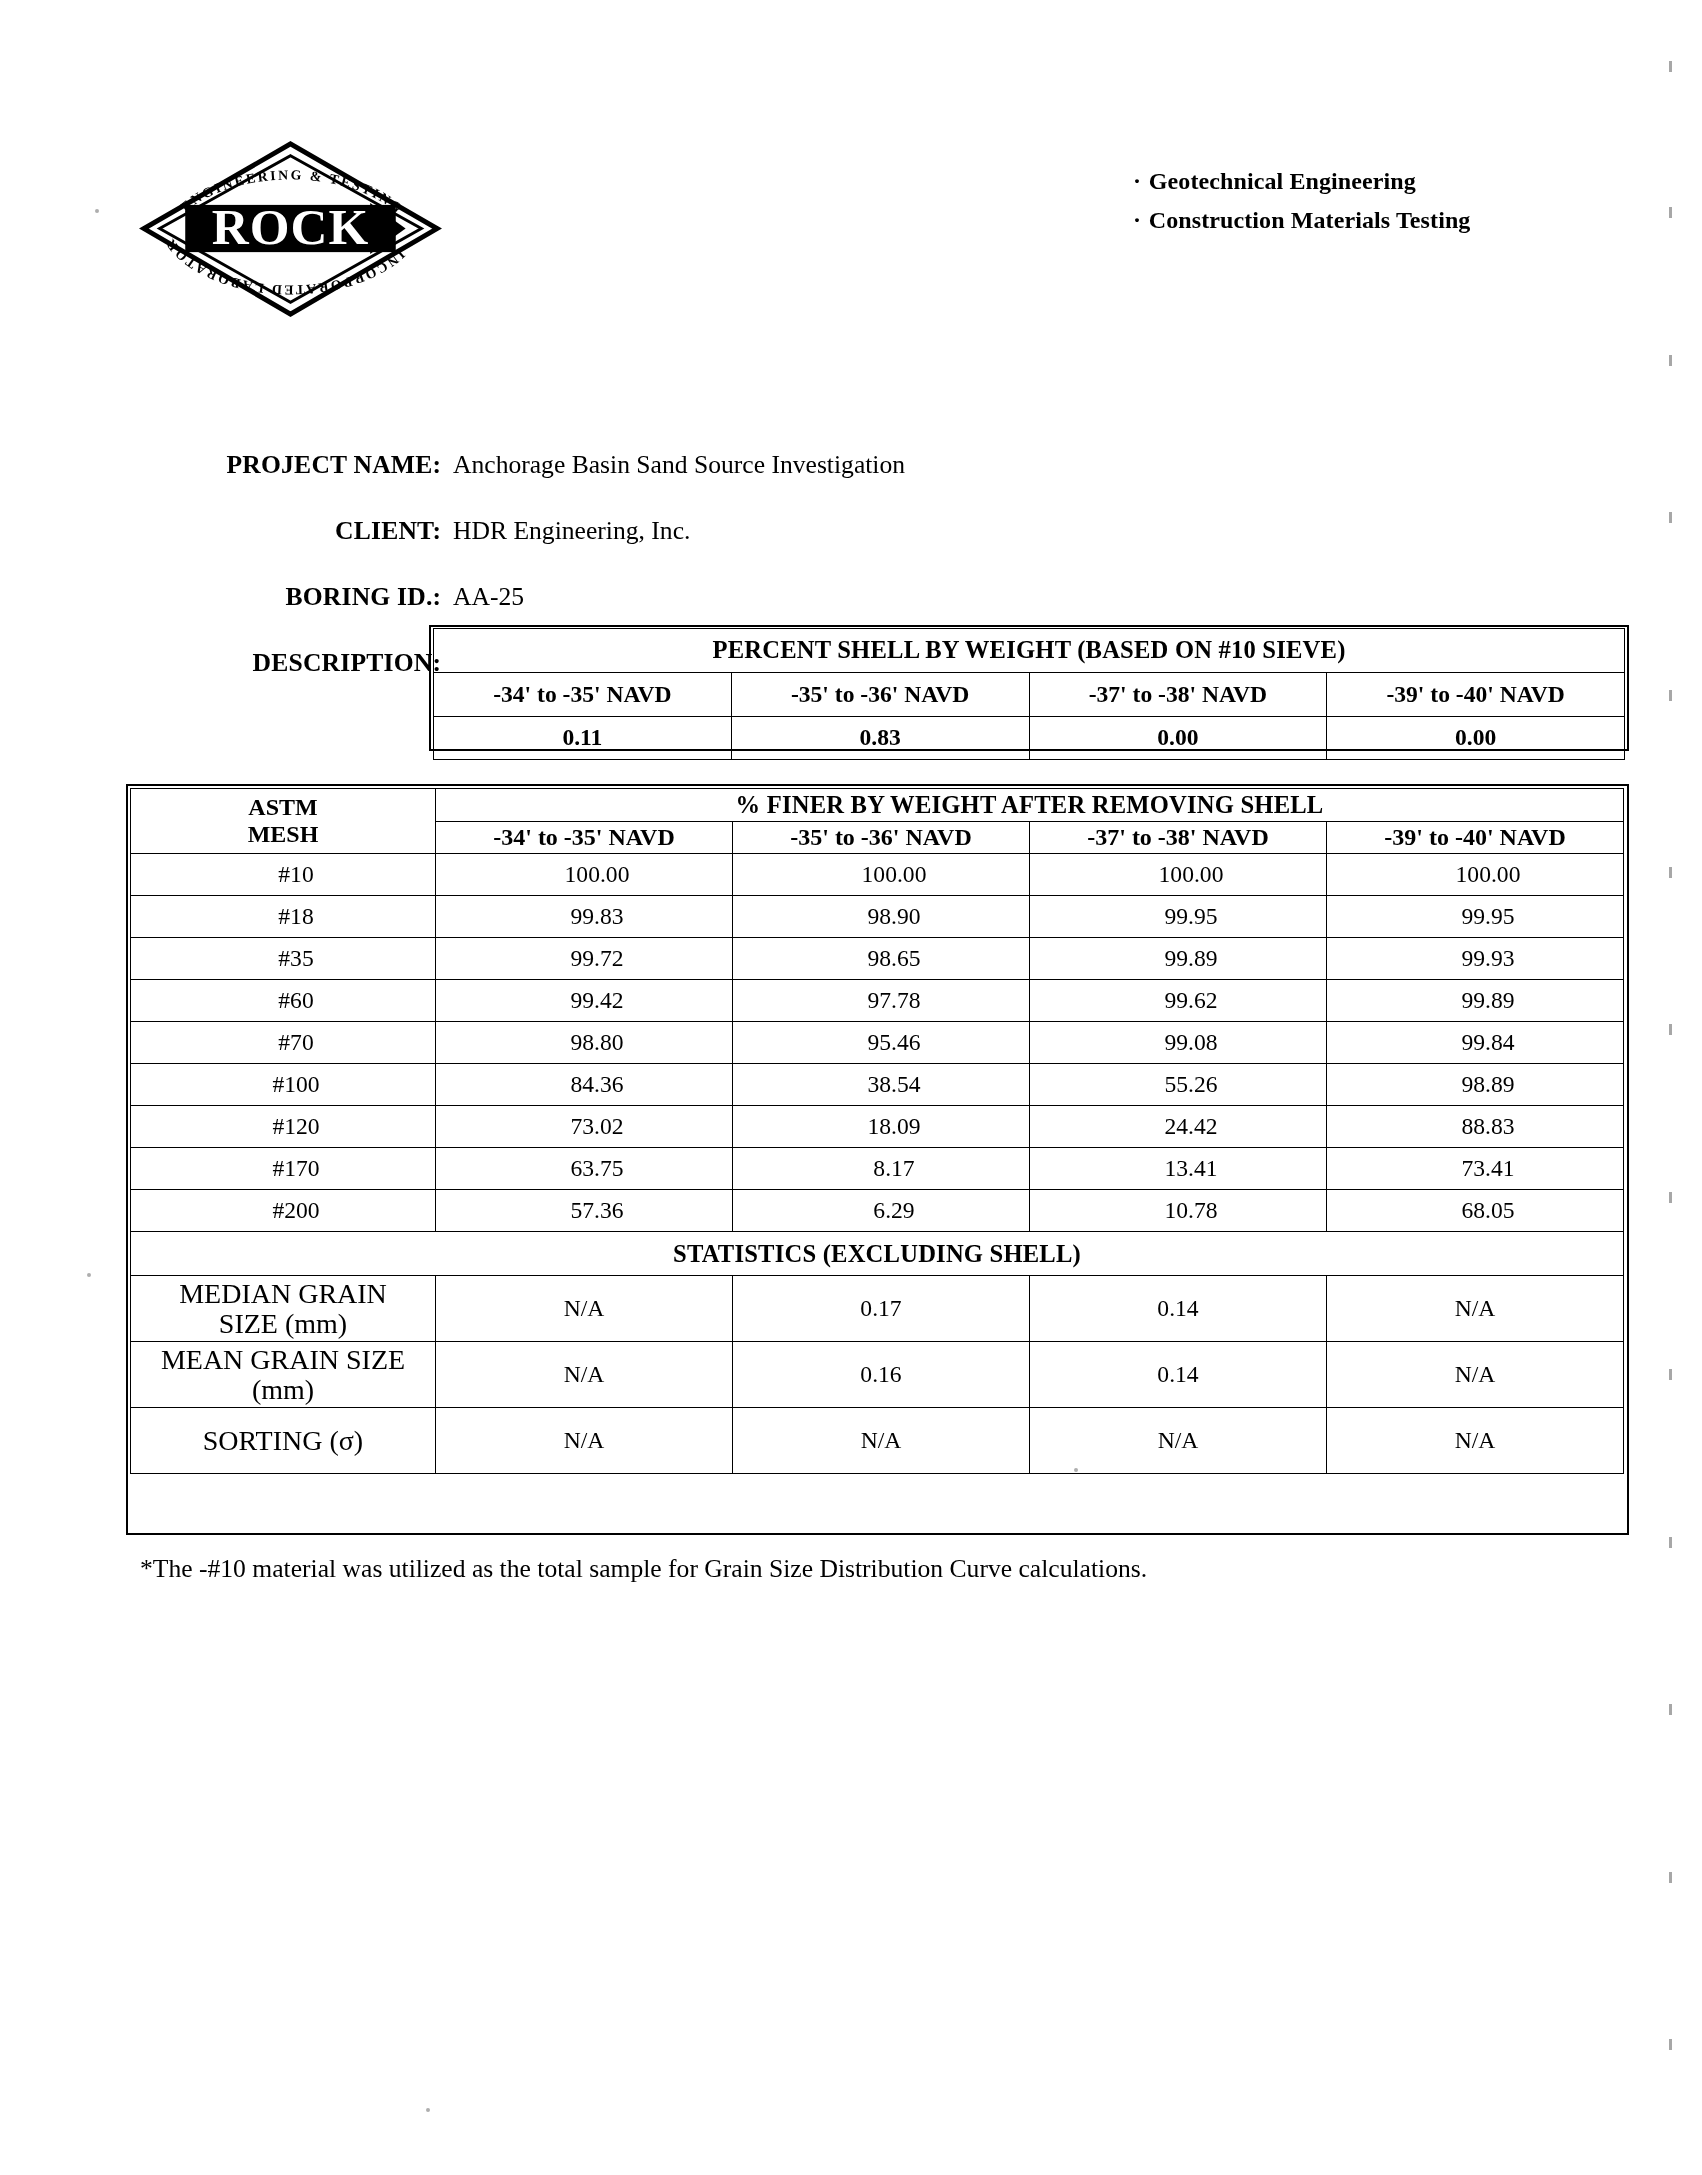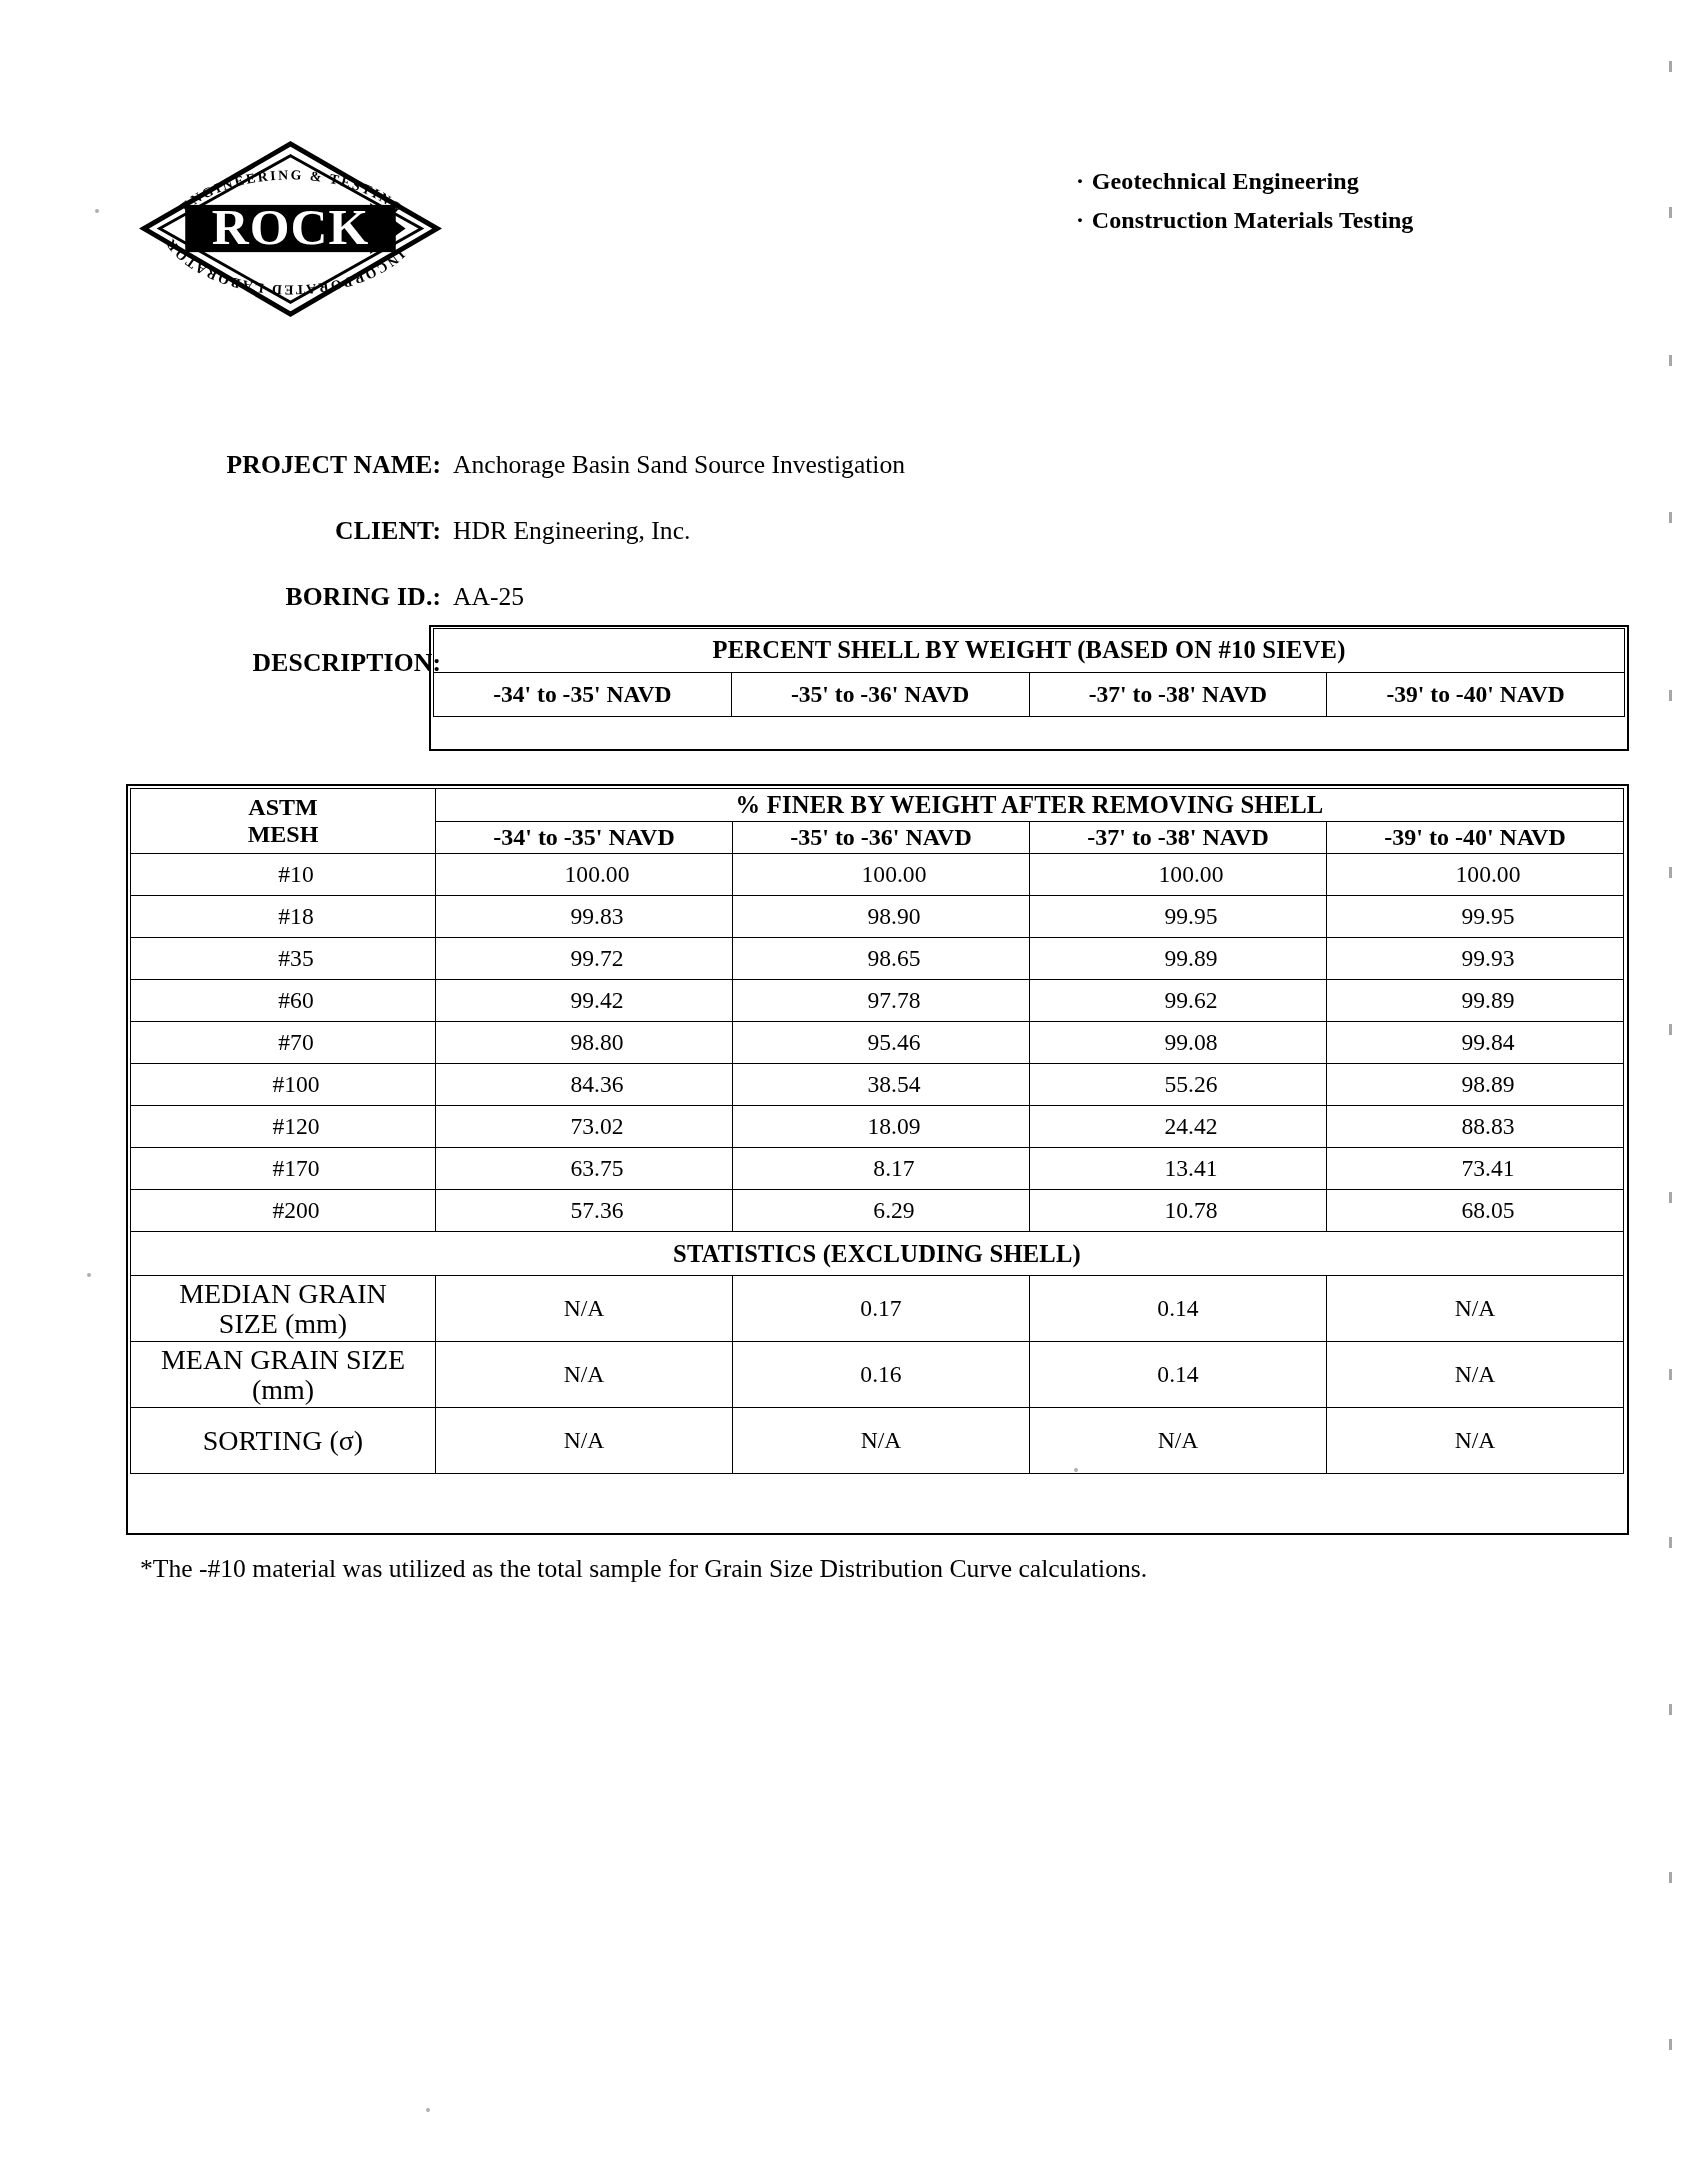--- a/index.html
+++ b/index.html
@@ -35,21 +35,21 @@
   .logo-wrap {
     position: absolute;
     left: 9.9px;
     top: 9.9px;
     width: 305px;
     height: 182px;
   }
 
   .services {
     position: absolute;
-    left: 948px;
+    left: 1005px;
     top: 34px;
     width: 552px;
     font-weight: bold;
     font-size: 24px;
     line-height: 39px;
     letter-spacing: 0.1px;
   }
   .services .bullet {
     display: inline-block;
     width: 15.8px;
@@ -248,20 +248,26 @@
     <tbody>
       <tr>
         <td class="shell-title" colspan="4">PERCENT SHELL BY WEIGHT (BASED ON #10 SIEVE)</td>
       </tr>
       <tr>
         <td>-34' to -35' NAVD</td>
         <td>-35' to -36' NAVD</td>
         <td>-37' to -38' NAVD</td>
         <td>-39' to -40' NAVD</td>
       </tr>
+      <tr>
+        <td>0.11</td>
+        <td>0.83</td>
+        <td>0.00</td>
+        <td>0.00</td>
+      </tr>
     </tbody>
   </table>
 
   <div class="main-outer"></div>
   <table class="main-table">
     <colgroup>
       <col style="width:305px">
       <col style="width:297px">
       <col style="width:297px">
       <col style="width:297px">

